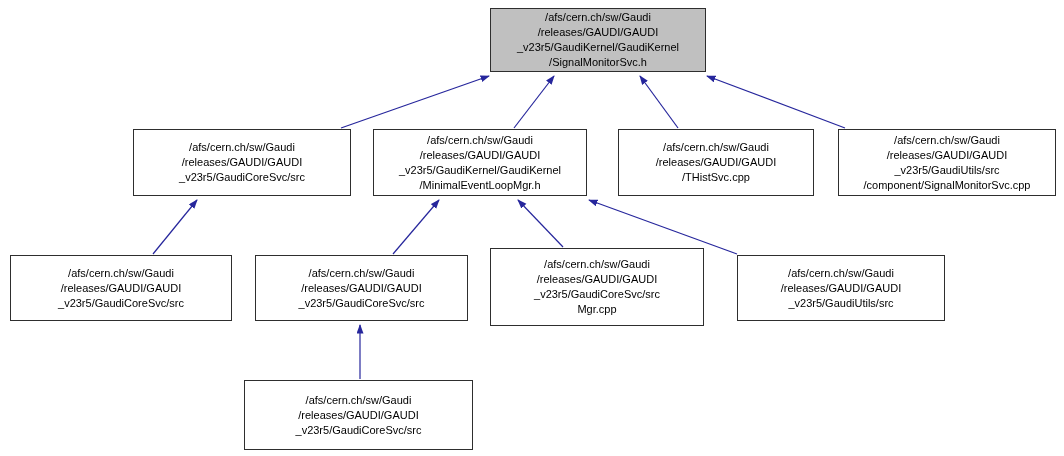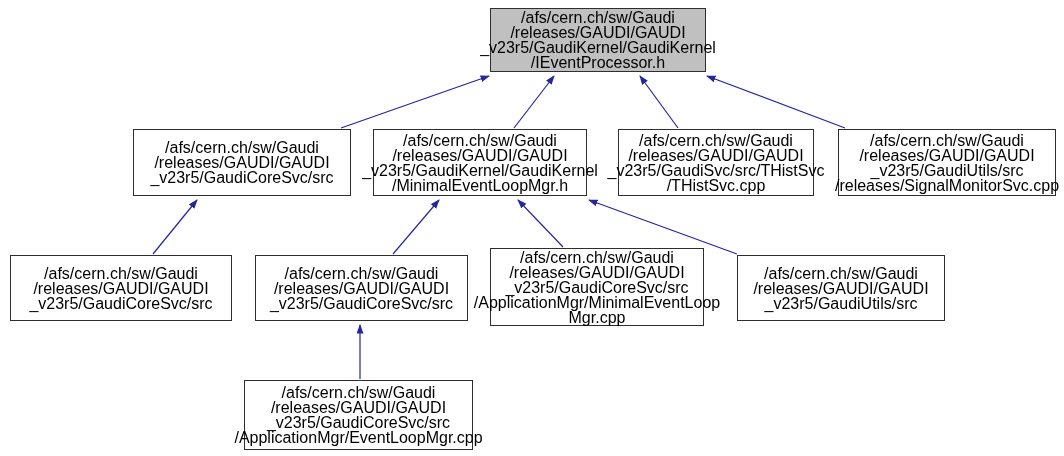--- a/index.html
+++ b/index.html
@@ -16,21 +16,21 @@
     left: 0; top: 0;
     width: 1064px; height: 456px;
     pointer-events: none;
   }
   .node {
     position: absolute;
     box-sizing: border-box;
     border: 1px solid #2e2e2e;
     background: #ffffff;
     color: #000000;
-    font-size: 16px;
+    font-size: 11px;
     line-height: 15px;
     text-align: center;
     display: flex;
     flex-direction: column;
     align-items: center;
     justify-content: center;
     cursor: pointer;
     white-space: nowrap;
   }
   .node span { display: block; }
@@ -54,76 +54,73 @@
     <line x1="393" y1="254" x2="439" y2="200" stroke-width="1.2" marker-end="url(#arrow)" stroke="#26269c"></line>
     <line x1="563" y1="247" x2="518" y2="200" stroke-width="1.2" marker-end="url(#arrow)" stroke="#26269c"></line>
     <line x1="737" y1="254" x2="589" y2="200" stroke-width="1.2" marker-end="url(#arrow)" stroke="#26269c"></line>
     <line x1="360" y1="379" x2="360" y2="325" stroke-width="1.2" marker-end="url(#arrow)" stroke="#26269c"></line>
   </svg>
 
   <div class="node root" style="left: 490px; top: 8px; width: 216px; height: 64px; background: rgb(192, 192, 192);">
     <span>/afs/cern.ch/sw/Gaudi</span>
     <span>/releases/GAUDI/GAUDI</span>
     <span>_v23r5/GaudiKernel/GaudiKernel</span>
-    <span>/IEventProcessor.h</span>
+    <span>/SignalMonitorSvc.h</span>
   </div>
 
   <div class="node" style="left:133px; top:129px; width:218px; height:67px;">
     <span>/afs/cern.ch/sw/Gaudi</span>
     <span>/releases/GAUDI/GAUDI</span>
     <span>_v23r5/GaudiCoreSvc/src</span>
   </div>
 
   <div class="node" style="left:373px; top:129px; width:214px; height:67px;">
     <span>/afs/cern.ch/sw/Gaudi</span>
     <span>/releases/GAUDI/GAUDI</span>
     <span>_v23r5/GaudiKernel/GaudiKernel</span>
     <span>/MinimalEventLoopMgr.h</span>
   </div>
 
   <div class="node" style="left:618px; top:129px; width:196px; height:67px;">
     <span>/afs/cern.ch/sw/Gaudi</span>
     <span>/releases/GAUDI/GAUDI</span>
-    <span>_v23r5/GaudiSvc/src/THistSvc</span>
     <span>/THistSvc.cpp</span>
   </div>
 
   <div class="node" style="left:838px; top:129px; width:218px; height:67px;">
     <span>/afs/cern.ch/sw/Gaudi</span>
     <span>/releases/GAUDI/GAUDI</span>
     <span>_v23r5/GaudiUtils/src</span>
-    <span>/releases/SignalMonitorSvc.cpp</span>
+    <span>/component/SignalMonitorSvc.cpp</span>
   </div>
 
   <div class="node" style="left:10px; top:255px; width:222px; height:66px;">
     <span>/afs/cern.ch/sw/Gaudi</span>
     <span>/releases/GAUDI/GAUDI</span>
     <span>_v23r5/GaudiCoreSvc/src</span>
   </div>
 
   <div class="node" style="left:255px; top:255px; width:213px; height:66px;">
     <span>/afs/cern.ch/sw/Gaudi</span>
     <span>/releases/GAUDI/GAUDI</span>
     <span>_v23r5/GaudiCoreSvc/src</span>
   </div>
 
   <div class="node" style="left:490px; top:248px; width:214px; height:78px;">
     <span>/afs/cern.ch/sw/Gaudi</span>
     <span>/releases/GAUDI/GAUDI</span>
     <span>_v23r5/GaudiCoreSvc/src</span>
-    <span>/ApplicationMgr/MinimalEventLoop</span>
     <span>Mgr.cpp</span>
   </div>
 
   <div class="node" style="left:737px; top:255px; width:208px; height:66px;">
     <span>/afs/cern.ch/sw/Gaudi</span>
     <span>/releases/GAUDI/GAUDI</span>
     <span>_v23r5/GaudiUtils/src</span>
   </div>
 
   <div class="node" style="left:244px; top:380px; width:229px; height:70px;">
     <span>/afs/cern.ch/sw/Gaudi</span>
     <span>/releases/GAUDI/GAUDI</span>
     <span>_v23r5/GaudiCoreSvc/src</span>
-    <span>/ApplicationMgr/EventLoopMgr.cpp</span>
   </div>
 
 </div>
 
 </body></html>

